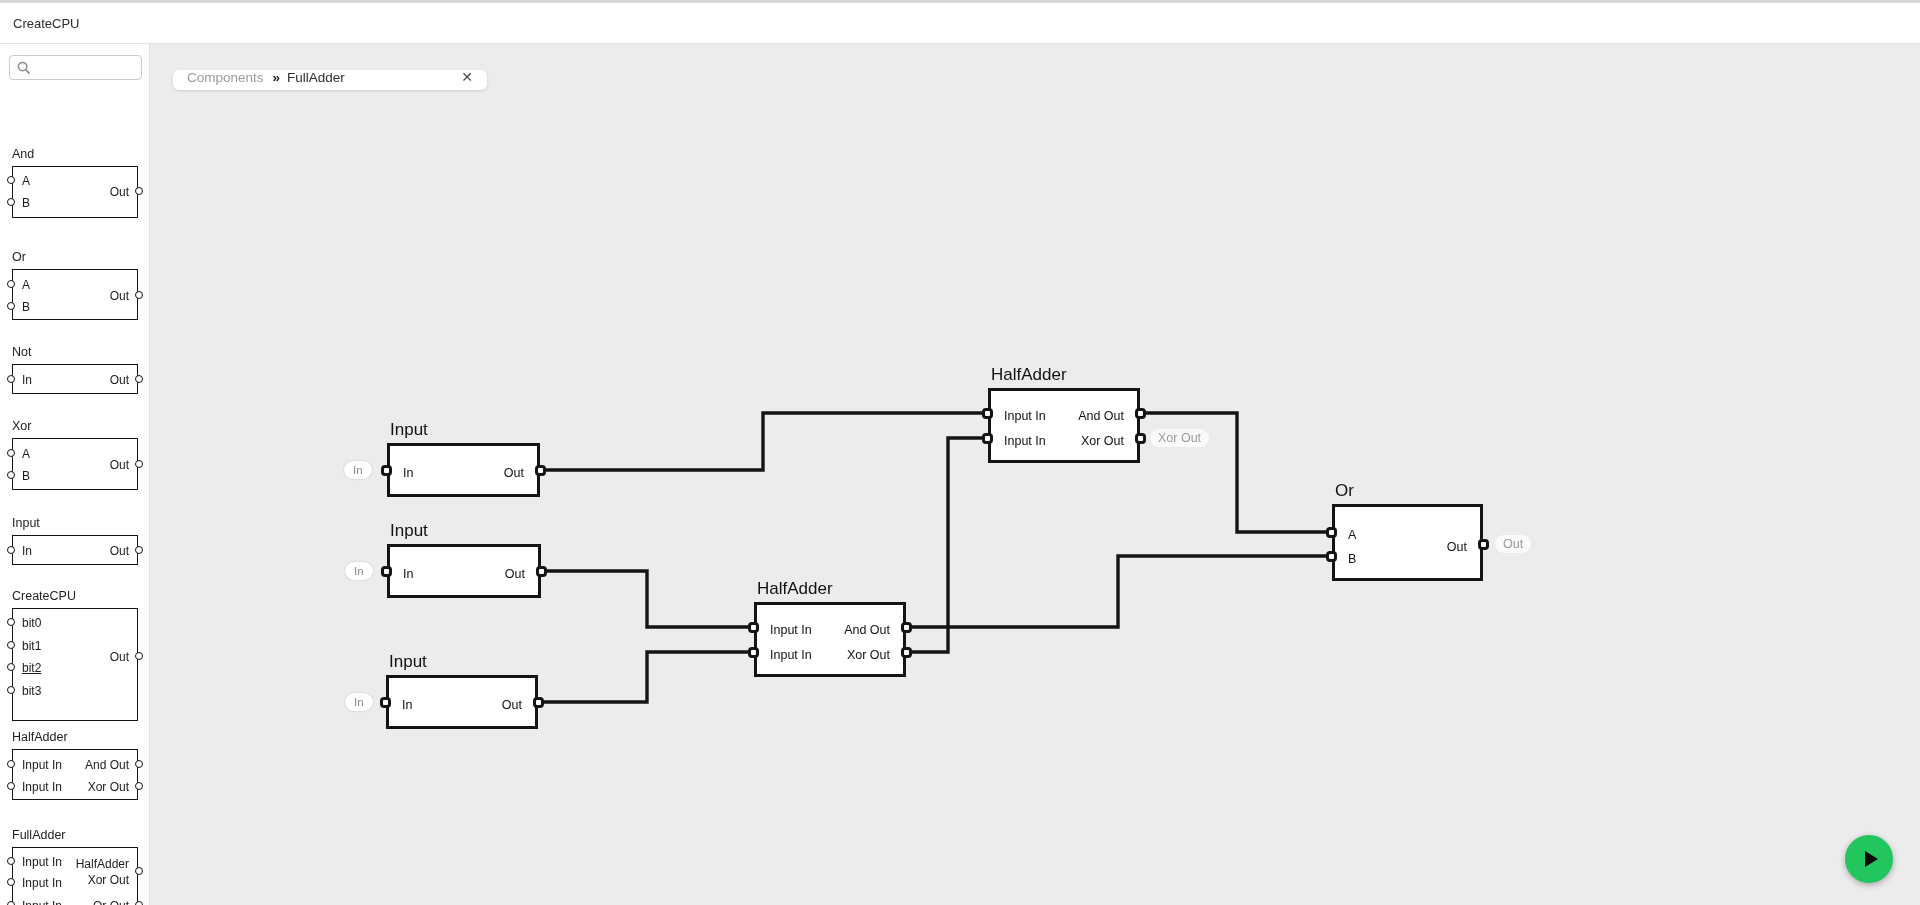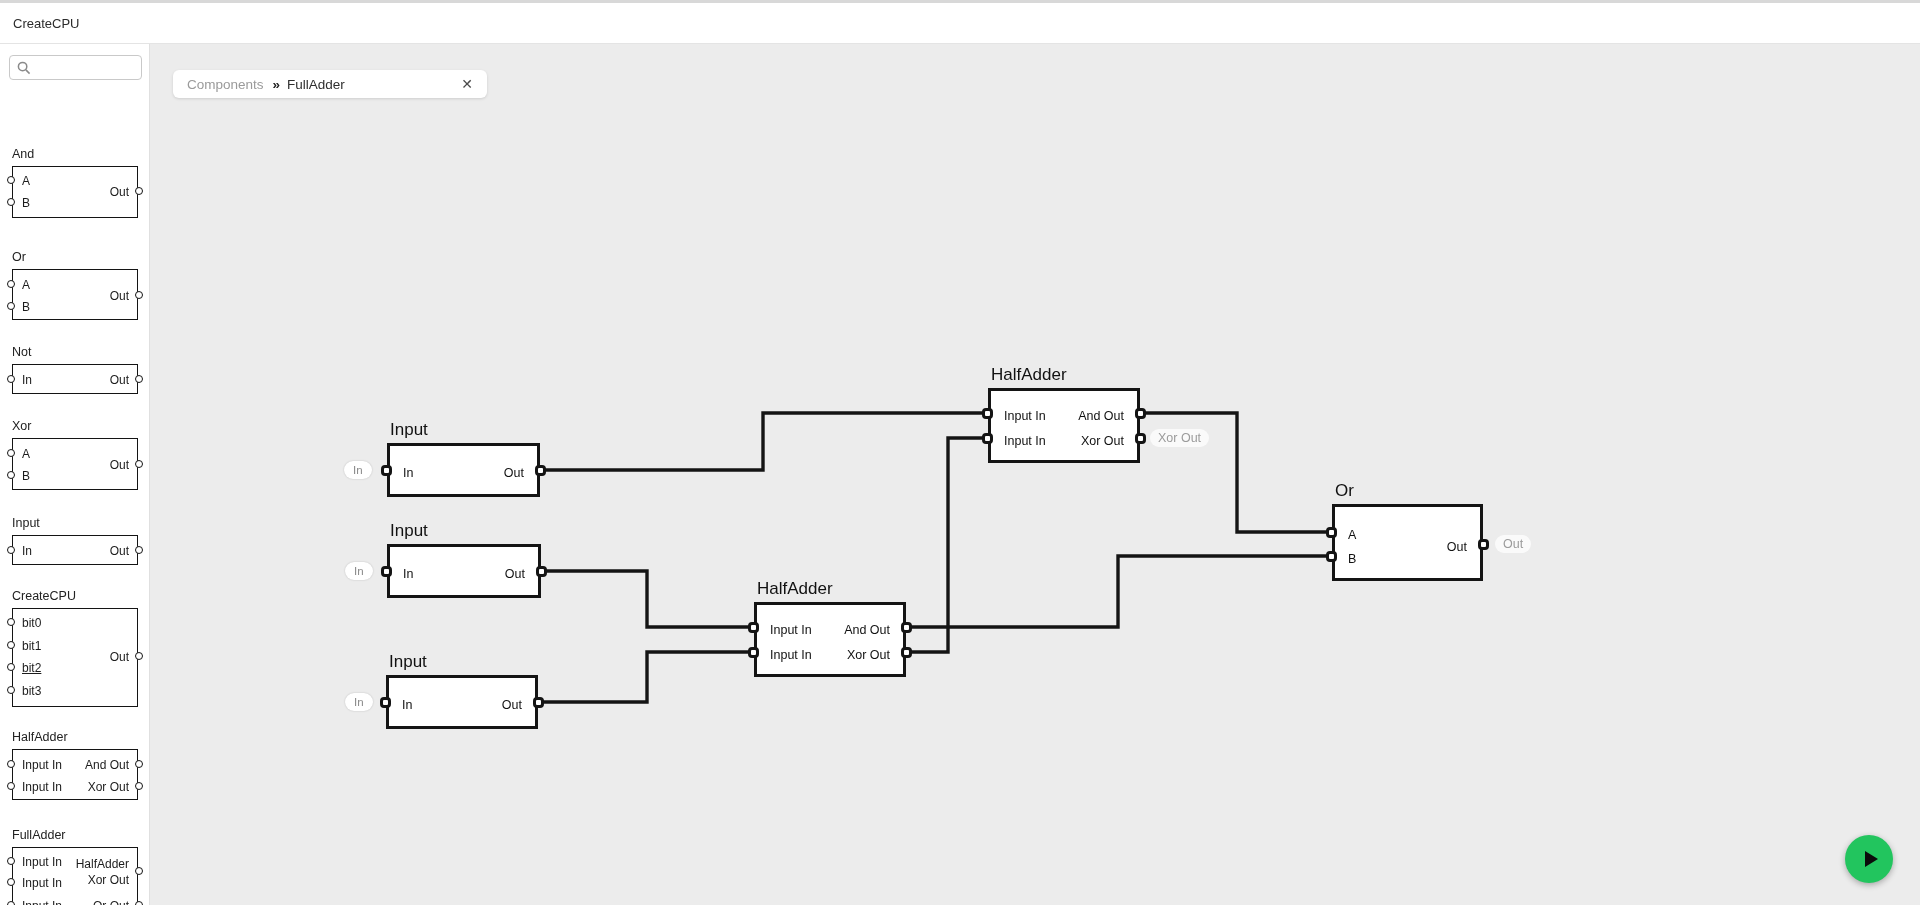--- a/index.html
+++ b/index.html
@@ -41,23 +41,23 @@
   .pal-port{
     position:absolute;width:8px;height:8px;background:#fff;border:1.5px solid var(--ink);
     border-radius:4px;
   }
   .pal-port.l{left:-6px;} .pal-port.r{right:-6px;}
   .pal-port-label{position:absolute;font-size:12px;color:#1c1c1c;line-height:16px;height:16px;white-space:nowrap;}
   .pal-port-label.l{left:9px;} .pal-port-label.r{right:8px;text-align:right;}
   .pal-port-label.wide{white-space:normal;width:68px;line-height:16px;height:auto;text-align:right;right:8px;}
   
   .breadcrumb{
-    position:absolute;left:173px;top:70px;width:314px;height:28px;background:#fff;
+    position:absolute;left:173px;top:70px;width:314px;height:20px;background:#fff;
     border-radius:6px;box-shadow:0 1px 3px rgba(0,0,0,.13);z-index:10;
-    display:flex;align-items:center;padding:6px 14px;font-size:13.5px;
+    display:flex;align-items:flex-start;padding:0 14px;font-size:13.5px;
   }
   .bc-root{color:#9a9a9a;}
   .bc-sep{color:#1c1c1c;font-weight:bold;margin:0 9px;letter-spacing:-2px;}
   .bc-current{color:#2e2e2e;}
   .bc-close{margin-left:auto;color:#4a4a4a;font-size:14px;cursor:pointer;line-height:14px;}
   
   .node{
     position:absolute;background:#fff;border:3px solid var(--ink);z-index:5;
   }
   .node-title{position:absolute;left:0px;top:-26px;font-size:17px;color:#111;white-space:nowrap;}
@@ -156,21 +156,21 @@
         <div class="pal-label">Input</div>
         <div class="pal-block" style="height: 30px;">
           <div class="pal-port l" style="top: 10px;"></div>
           <div class="pal-port-label l" style="top: 7px;">In</div>
           <div class="pal-port r" style="top: 10px;"></div>
           <div class="pal-port-label r" style="top: 7px;">Out</div>
         </div>
       </div>
       <div class="pal-item" style="top: 545px;">
         <div class="pal-label">CreateCPU</div>
-        <div class="pal-block" style="height: 99px;">
+        <div class="pal-block" style="height: 113px;">
           <div class="pal-port l" style="top: 9px;"></div>
           <div class="pal-port-label l" style="top: 6px;">bit0</div>
           <div class="pal-port l" style="top: 32px;"></div>
           <div class="pal-port-label l" style="top: 29px;">bit1</div>
           <div class="pal-port l" style="top: 54px;"></div>
           <div class="pal-port-label l" style="top: 51px; text-decoration: underline;">bit2</div>
           <div class="pal-port l" style="top: 77px;"></div>
           <div class="pal-port-label l" style="top: 74px;">bit3</div>
           <div class="pal-port r" style="top: 43px;"></div>
           <div class="pal-port-label r" style="top: 40px;">Out</div>

